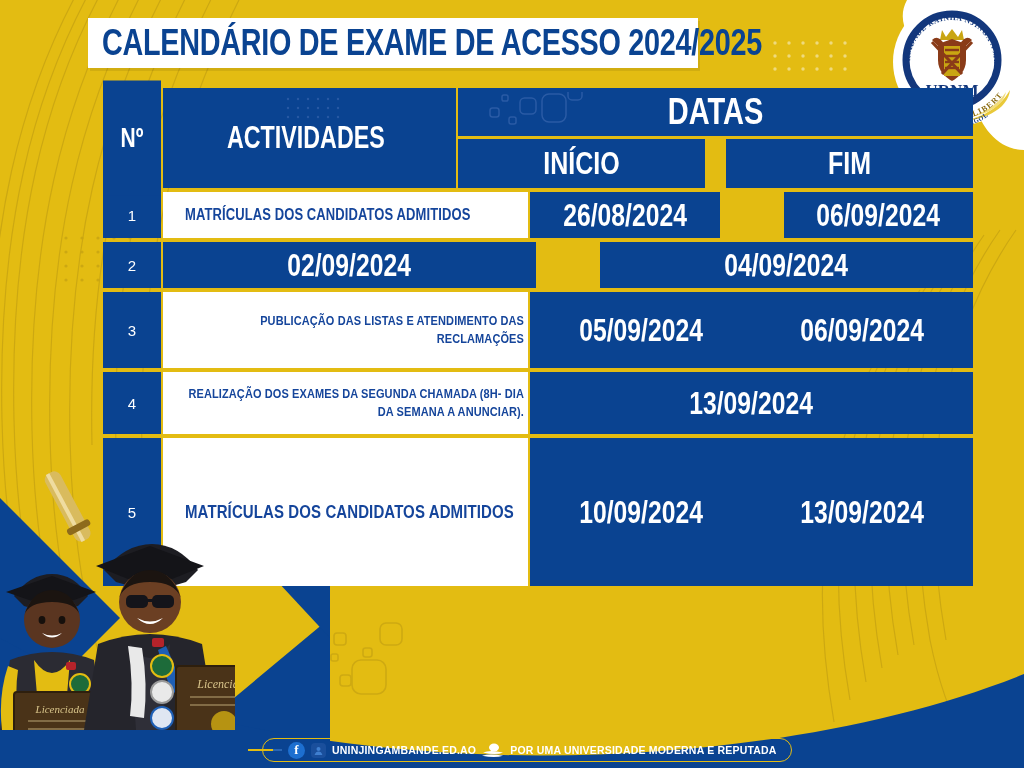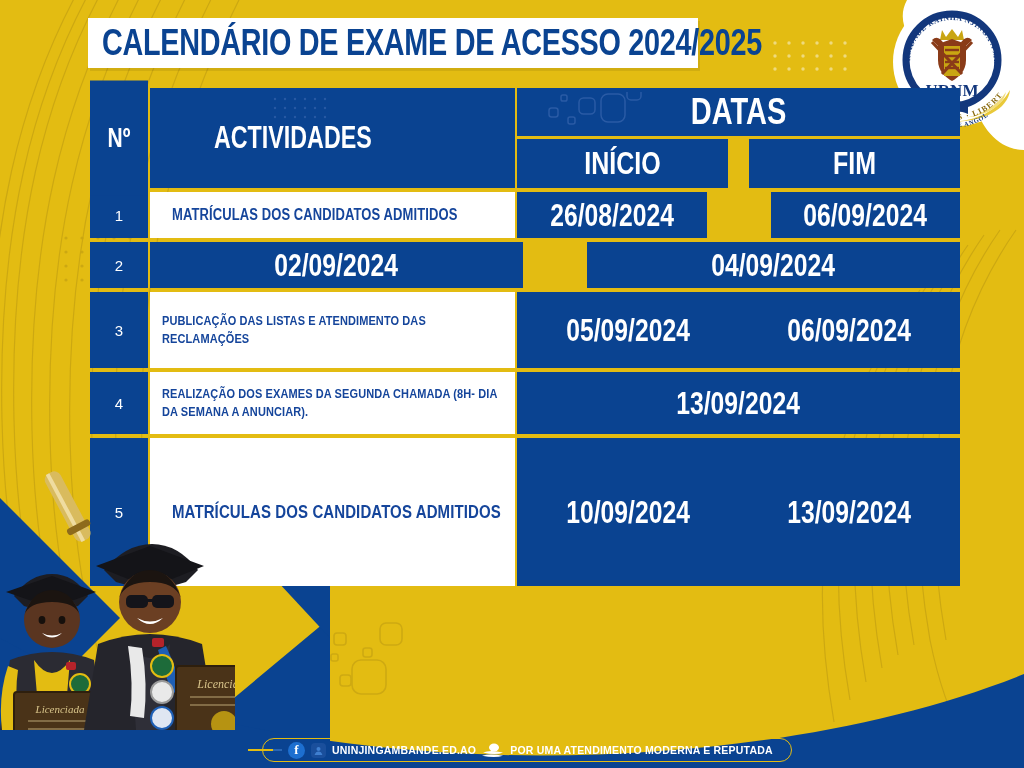--- a/index.html
+++ b/index.html
@@ -37,32 +37,32 @@
     box-shadow:2px 3px 0 rgba(0,0,0,.08);
   }
   .title-bar .t {
     color:#0a4391; font-size:30px; font-weight:bold;
     letter-spacing:-0.3px; transform:scaleY(1.22) scaleX(0.96);
     transform-origin:left center; white-space:nowrap;
     font-family:"Liberation Sans", sans-serif;
   }
 
   
-  .table { position:absolute; left:90px; top:88px; width:870px; }
+  .table { position:absolute; left:103px; top:88px; width:870px;text-align:right; }
 
   .hdr { display:flex; height:100px; }
   .hdr-no {
     width:58px; background:#0a4391; color:#fff;
     display:flex; align-items:center; justify-content:center;
     font-size:21px; font-weight:bold; transform:scaleY(1.15);
     position:relative;
   }
   .hdr-no span{ transform:scaleY(1.15); display:block; }
   .hdr-act {
-    width:365px; background:#0a4391; color:#fff;
+    width:293px; background:#0a4391; color:#fff;
     display:flex; align-items:center; padding-left:64px;
     font-size:24px; font-weight:bold; position:relative;
     margin-left:2px;
   }
   .hdr-act .lbl { transform:scaleY(1.28) scaleX(0.97); transform-origin:left center; }
   .hdr-right { flex:1; margin-left:2px; display:flex; flex-direction:column; }
   .hdr-datas {
     height:48px; background:#0a4391; color:#fff;
     display:flex; align-items:center; justify-content:center;
     font-size:29px; font-weight:bold; position:relative;
@@ -486,14 +486,14 @@
       <circle cx="4.5" cy="3" r="2" fill="#3f7fd0"></circle>
       <path d="M0.6 9 q1.1 -3.4 3.9 -3.4 q2.8 0 3.9 3.4 z" fill="#3f7fd0"></path>
     </svg>
   </div>
   <div class="f-url">UNINJINGAMBANDE.ED.AO</div>
   <svg class="f-wave" viewBox="0 0 22 14">
     <ellipse cx="12" cy="4.5" rx="5" ry="4" fill="#ffffff"></ellipse>
     <path d="M1 9.5 q7 -3 20 0 q-7 3 -20 0z" fill="#ffffff"></path>
     <path d="M0 12.8 q8 -2.4 21 0 q-8 2.4 -21 0z" fill="#ffffff"></path>
   </svg>
-  <div class="f-slogan">POR UMA ATENDIMENTO MODERNA E REPUTADA</div>
+  <div class="f-slogan">POR UMA UNIVERSIDADE MODERNA E REPUTADA</div>
 </div>
 
 </body></html>

